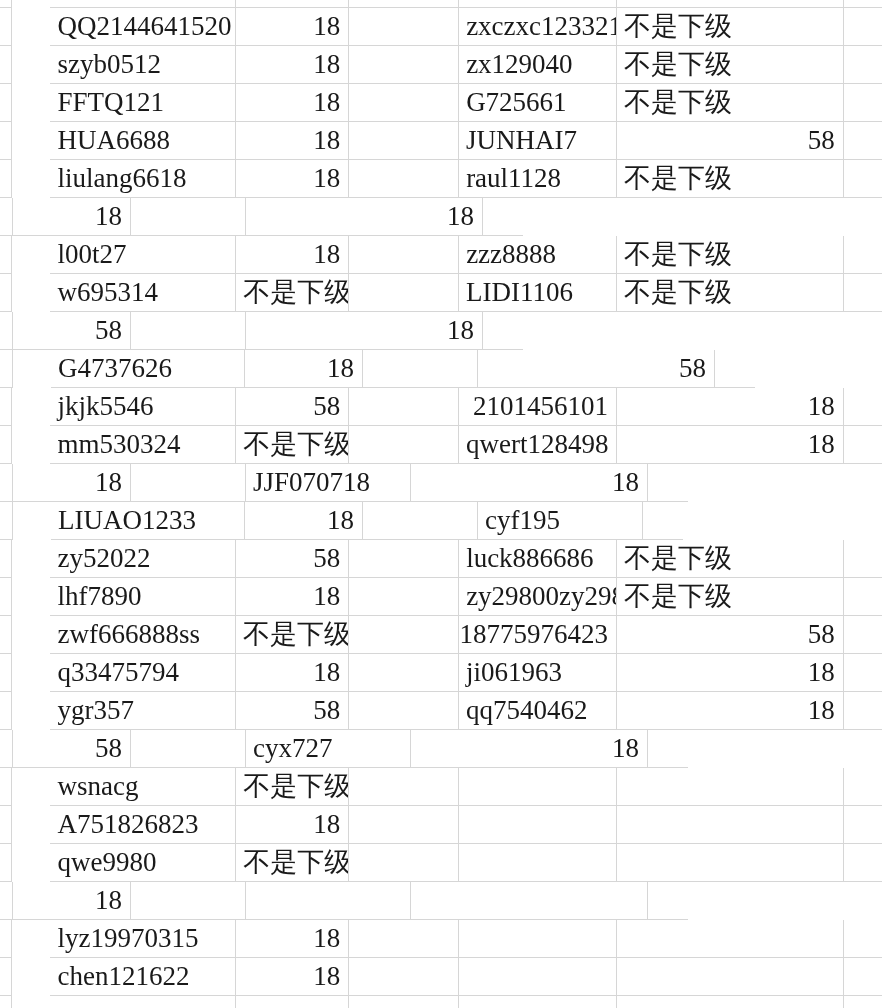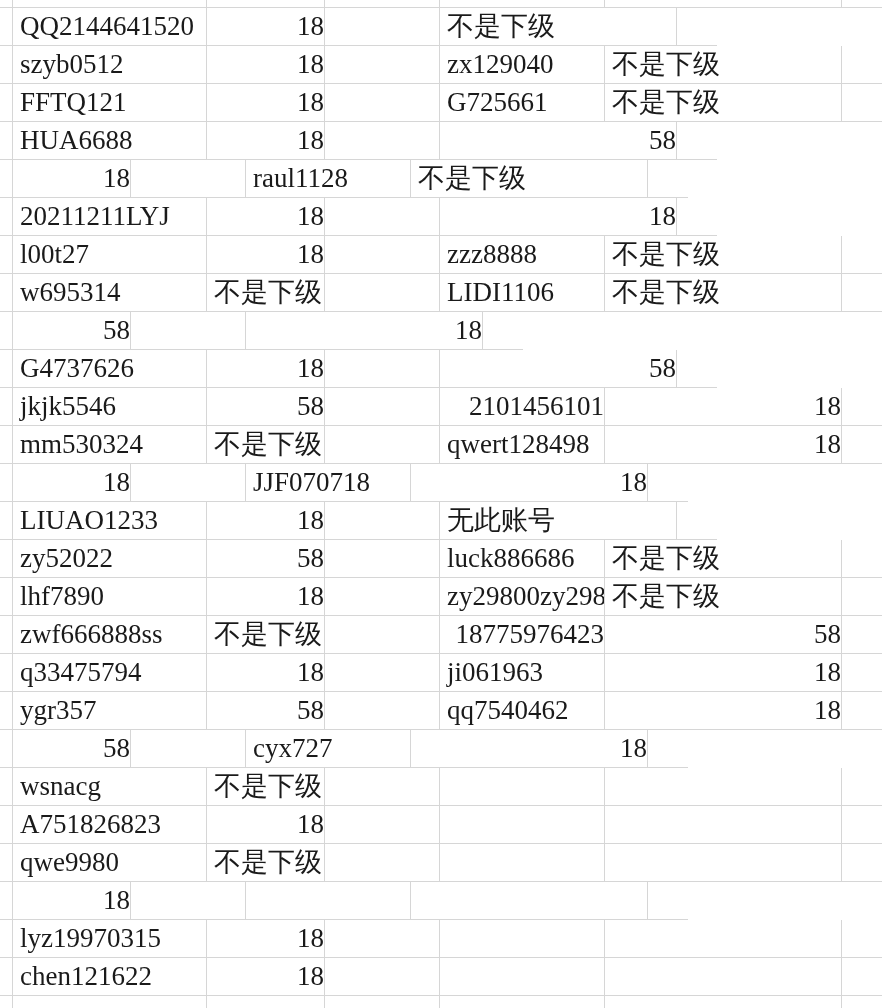--- a/index.html
+++ b/index.html
@@ -27,47 +27,48 @@
     border-right:1px solid var(--grid-line);
     border-bottom:1px solid var(--grid-line);
     overflow:hidden;
     white-space:nowrap;
     display:flex;
     align-items:center;
     line-height:1;
   }
   .r-bottom .cell{border-bottom:none;}
   .c0{width:13px;}
-  .c1{width:194px;}
+  .c1{width:194px;margin-left:38px;}
   .c2{width:118px;}
   .c3{width:115px;}
   .c4{width:165px;}
   .c5{width:237px;}
   .c6{width:40px;border-right:none;}
   .txt{justify-content:flex-start;padding-left:7px;}
-  .num{justify-content:flex-end;}
+  .num{justify-content:flex-end;padding-right:8px;}
 </style>
 </head>
 <body>
 
 <div class="grid">
     <div class="row r-top">
       <div class="cell c0"></div>
       <div class="cell c1"></div>
       <div class="cell c2"></div>
       <div class="cell c3"></div>
       <div class="cell c4"></div>
       <div class="cell c5"></div>
       <div class="cell c6"></div>
     </div>
     <div class="row r">
       <div class="cell c0"></div>
       <div class="cell c1 txt">QQ2144641520</div>
       <div class="cell c2 num">18</div>
       <div class="cell c3"></div>
+      <div class="cell c4 txt">zxczxc123321</div>
       <div class="cell c5 txt">不是下级</div>
       <div class="cell c6"></div>
     </div>
     <div class="row r">
       <div class="cell c0"></div>
       <div class="cell c1 txt">szyb0512</div>
       <div class="cell c2 num">18</div>
       <div class="cell c3"></div>
       <div class="cell c4 txt">zx129040</div>
       <div class="cell c5 txt">不是下级</div>
@@ -80,34 +81,35 @@
       <div class="cell c3"></div>
       <div class="cell c4 txt">G725661</div>
       <div class="cell c5 txt">不是下级</div>
       <div class="cell c6"></div>
     </div>
     <div class="row r">
       <div class="cell c0"></div>
       <div class="cell c1 txt">HUA6688</div>
       <div class="cell c2 num">18</div>
       <div class="cell c3"></div>
+      <div class="cell c4 txt">JUNHAI7</div>
       <div class="cell c5 num">58</div>
       <div class="cell c6"></div>
     </div>
     <div class="row r">
       <div class="cell c0"></div>
+      <div class="cell c1 txt">liulang6618</div>
       <div class="cell c2 num">18</div>
       <div class="cell c3"></div>
       <div class="cell c4 txt">raul1128</div>
       <div class="cell c5 txt">不是下级</div>
       <div class="cell c6"></div>
     </div>
     <div class="row r">
       <div class="cell c0"></div>
-      <div class="cell c1 txt">20211211LYJ</div>
       <div class="cell c2 num">18</div>
       <div class="cell c3"></div>
       <div class="cell c5 num">18</div>
       <div class="cell c6"></div>
     </div>
     <div class="row r">
       <div class="cell c0"></div>
       <div class="cell c1 txt">l00t27</div>
       <div class="cell c2 num">18</div>
       <div class="cell c3"></div>
@@ -163,21 +165,21 @@
       <div class="cell c3"></div>
       <div class="cell c4 txt">JJF070718</div>
       <div class="cell c5 num">18</div>
       <div class="cell c6"></div>
     </div>
     <div class="row r">
       <div class="cell c0"></div>
       <div class="cell c1 txt">LIUAO1233</div>
       <div class="cell c2 num">18</div>
       <div class="cell c3"></div>
-      <div class="cell c5 txt">无此账号</div>
+      <div class="cell c4 txt">cyf195</div>
       <div class="cell c6"></div>
     </div>
     <div class="row r">
       <div class="cell c0"></div>
       <div class="cell c1 txt">zy52022</div>
       <div class="cell c2 num">58</div>
       <div class="cell c3"></div>
       <div class="cell c4 txt">luck886686</div>
       <div class="cell c5 txt">不是下级</div>
       <div class="cell c6"></div>

